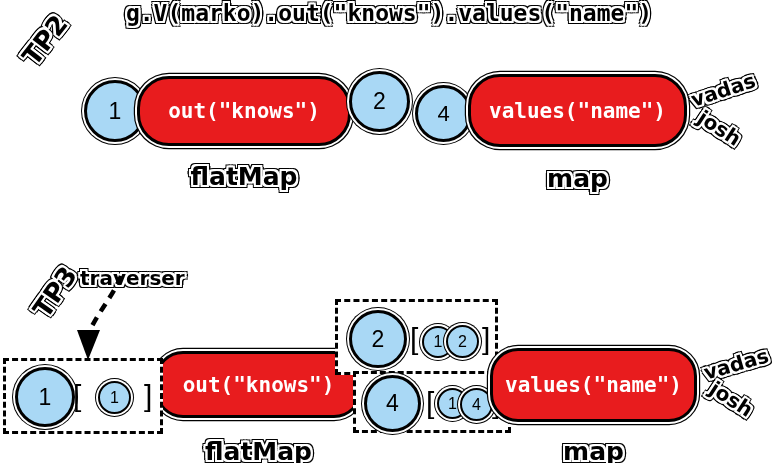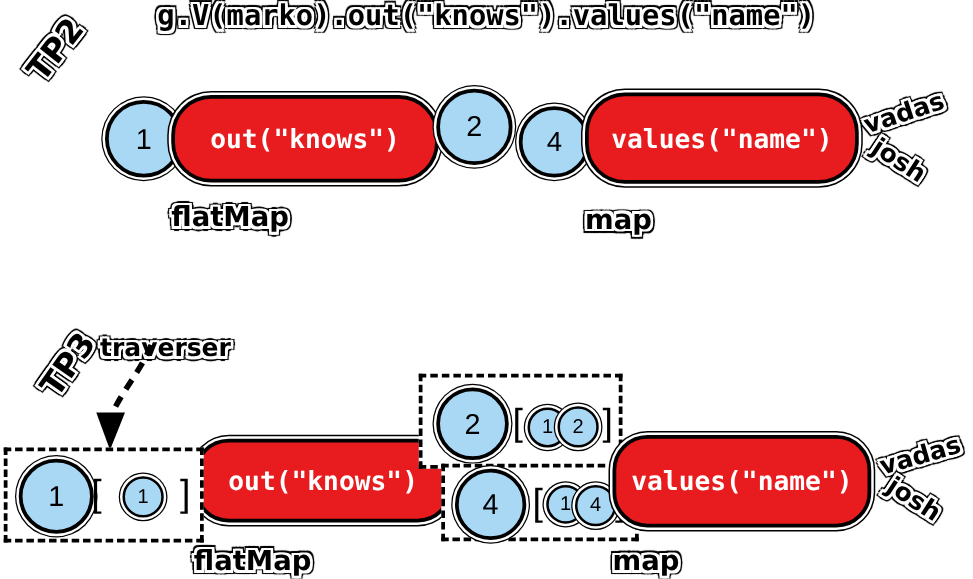--- a/index.html
+++ b/index.html
@@ -50,21 +50,21 @@
   .circle.big   { font-size: 23px; }
   .circle.small { font-size: 16px; border-width: 2.5px; }
 
   .dbox { background: #fff; border: 3px dashed #000; }
 
   .bracket {
     font-family: "Liberation Sans", sans-serif;
     font-size: 30px; line-height: 1; color: #000; font-weight: 400;
   }
 
-  .kind    { font-size: 22px; text-align: left; }
+  .kind    { font-size: 25px; text-align: center; }
   .result  { font-size: 20px; }
   .section { font-size: 26px; display: flex; align-items: center; justify-content: center; }
   .travlbl { font-size: 20px; }
 </style>
 </head>
 <body>
 
 <div class="stage">
 
   <div class="abs title sticker">g.V(marko).out("knows").values("name")</div>

